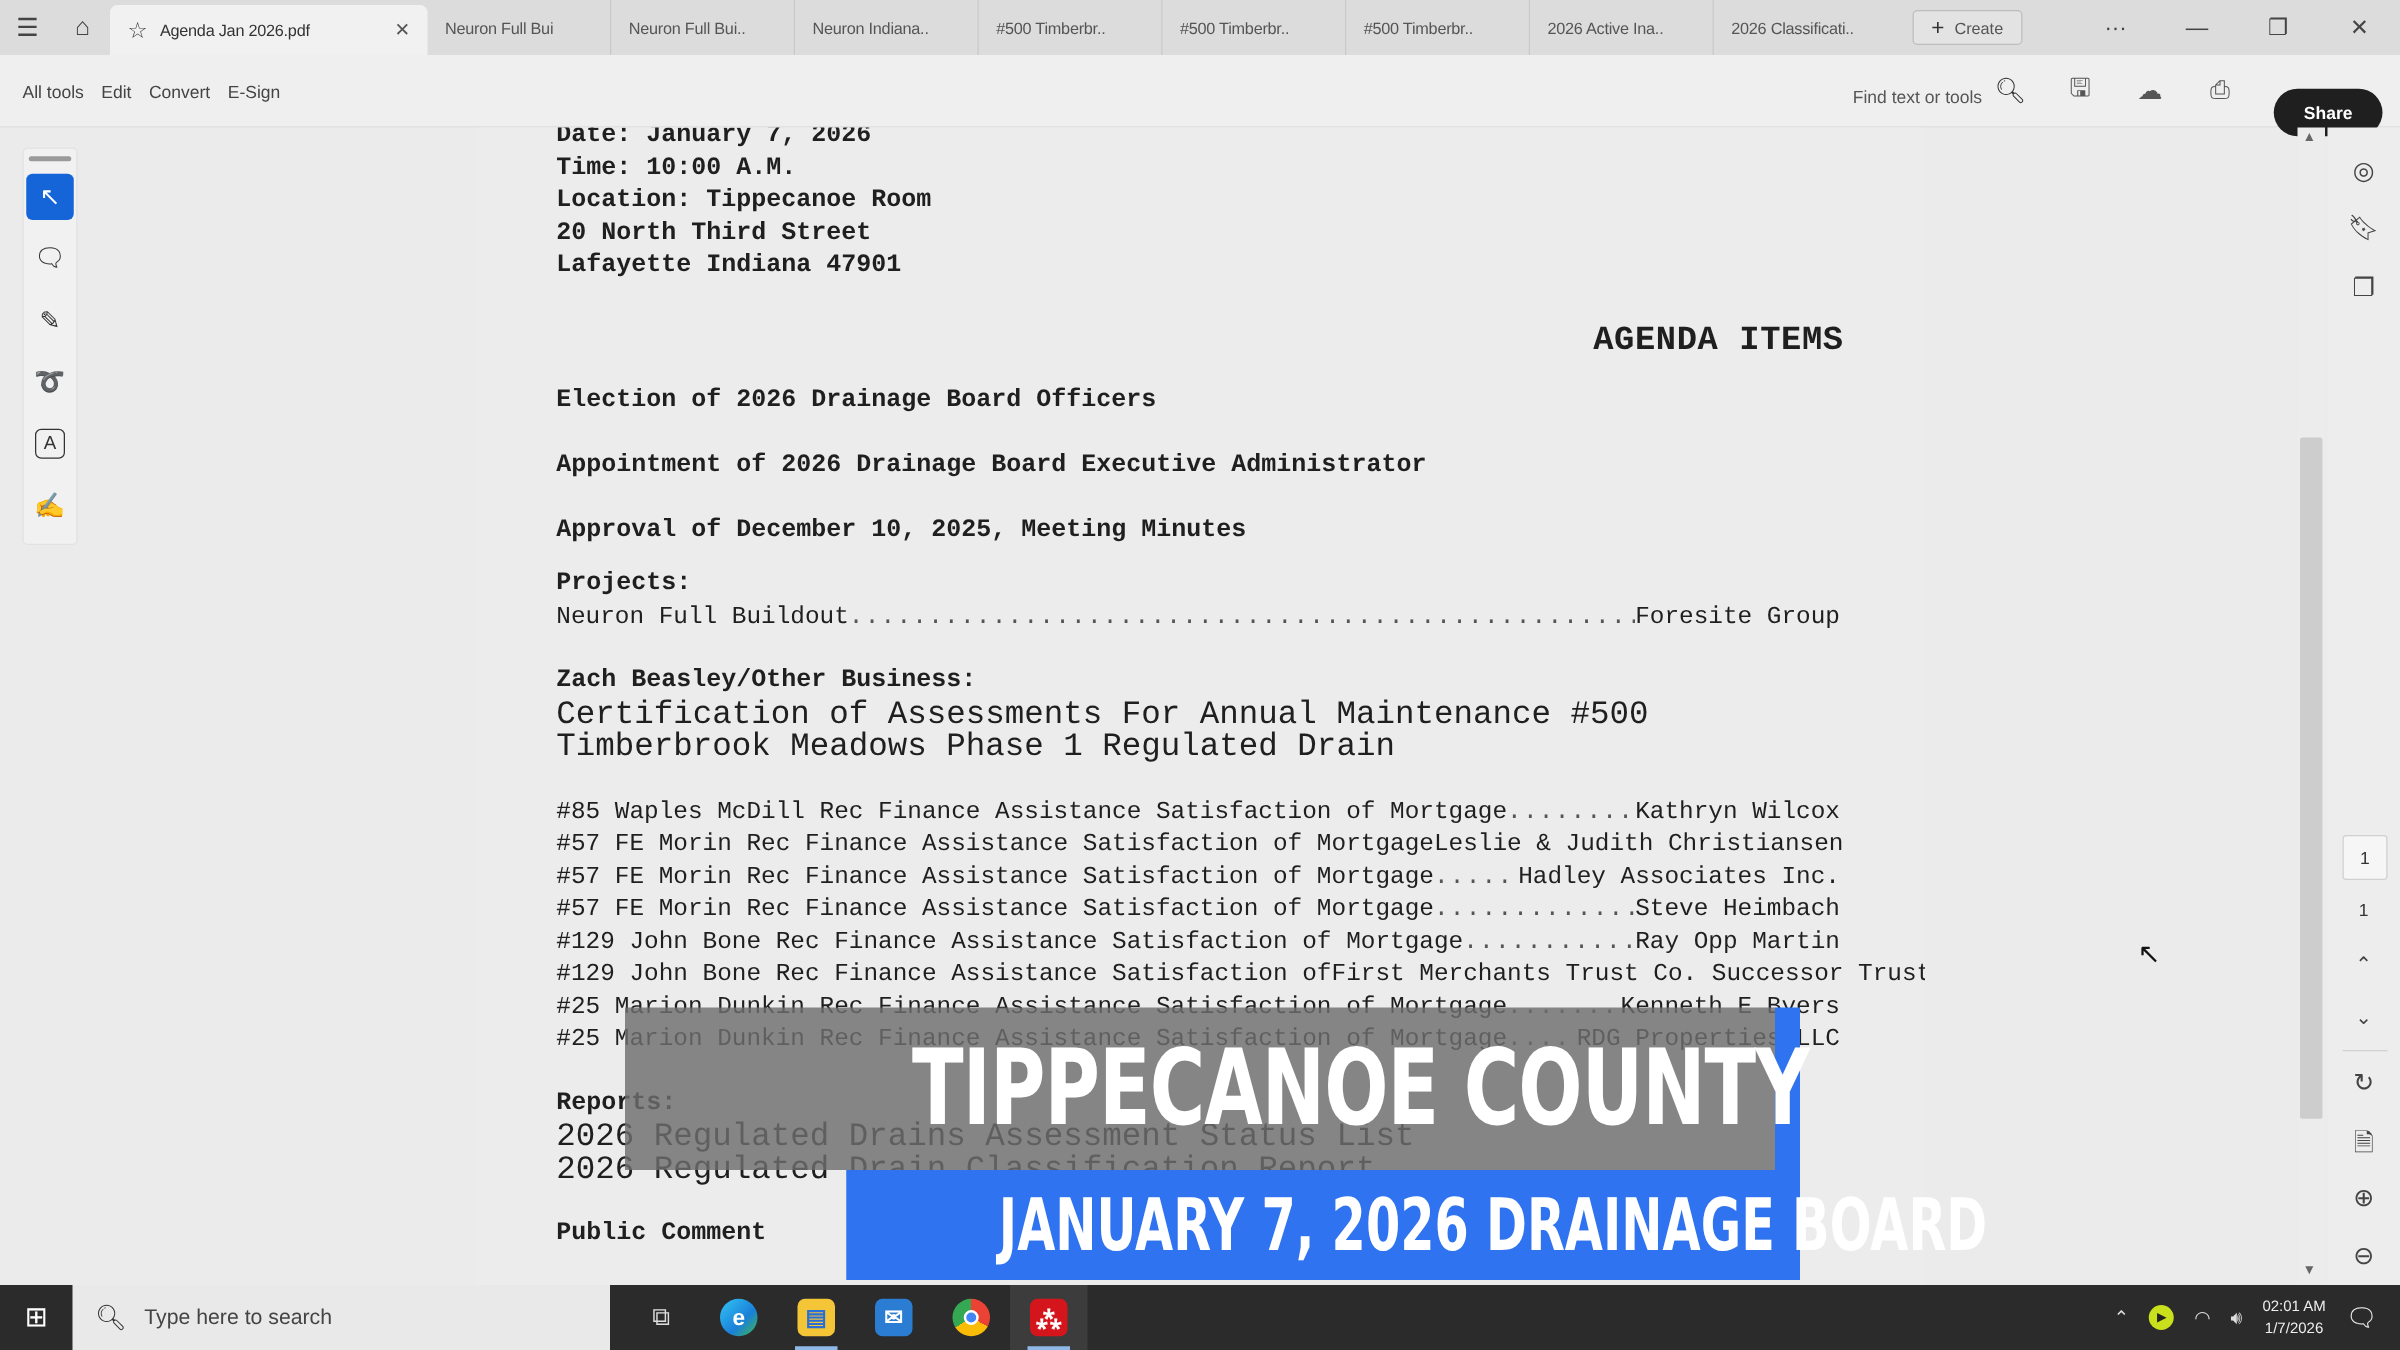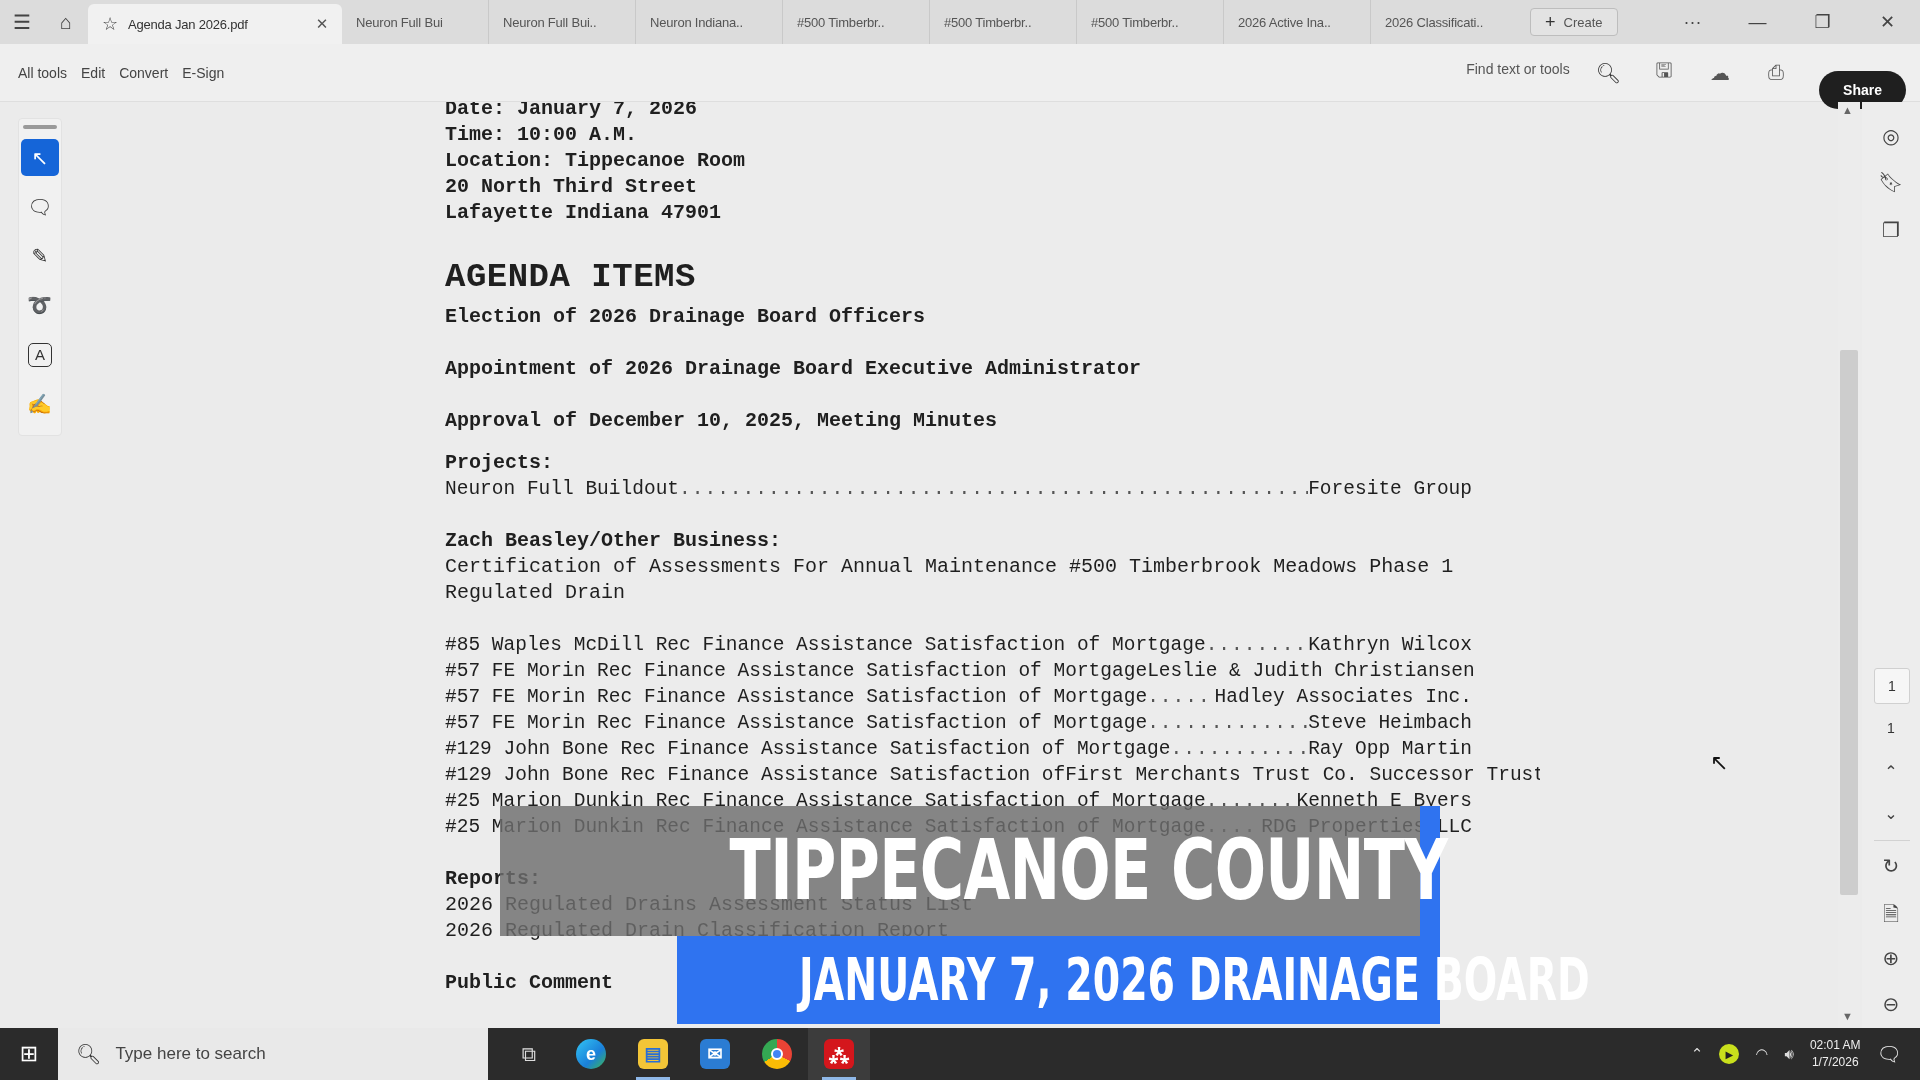--- a/index.html
+++ b/index.html
@@ -17,40 +17,40 @@
   .create-btn { margin-left: 12px; height: 28px; padding: 0 14px; border: 1px solid #bdbdbd; border-radius: 4px; display: flex; align-items: center; gap: 8px; font-size: 13px; color: #555; background: #e3e3e3; }
   .create-btn .plus { font-size: 18px; color: #333; }
   .win-ctrls { margin-left: auto; display: flex; align-items: center; }
   .win-ctrls span { width: 65px; text-align: center; font-size: 18px; color: #444; }
 
   
   .toolbar { position: absolute; left: 0; top: 44px; width: 1920px; height: 58px; background: #efefef; display: flex; align-items: center; border-bottom: 1px solid #dedede; }
   .menu-item { font-size: 14px; color: #444; margin-right: 14px; }
   .menu-item:first-child { margin-left: 18px; }
   .tool-right { margin-left: auto; display: flex; align-items: center; gap: 30px; padding-right: 14px; }
-  .find { display: flex; align-items: flex-start; gap: 26px; font-size: 14px; color: #555; }
+  .find { display: flex; align-items: flex-end; gap: 10px; font-size: 14px; color: #555; }
   .find .mag { font-size: 20px; color: #333; }
   .tr-icon { font-size: 20px; color: #555; width: 26px; text-align: center; }
   .share-btn { background: #1f1f1f; color: #fff; font-weight: bold; font-size: 14px; border-radius: 20px; padding: 11px 24px; margin-top: 34px; }
 
   
   .left-rail { position: absolute; left: 18px; top: 118px; width: 44px; height: 318px; background: #f1f1f1; border: 1px solid #e2e2e2; border-radius: 4px; display: flex; flex-direction: column; align-items: center; padding-top: 6px; }
   .left-rail .grip { width: 34px; height: 4px; background: #9a9a9a; border-radius: 2px; margin-bottom: 10px; }
   .ltool { width: 38px; height: 38px; margin-bottom: 12px; display: flex; align-items: center; justify-content: center; border-radius: 5px; font-size: 20px; color: #333; }
   .ltool.selected { background: #1565d8; color: #fff; }
 
   
   .page { position: absolute; left: 380px; top: 102px; width: 1160px; height: 926px; background: #ececec; overflow: hidden; }
   .doc { position: absolute; left: 65px; top: 0; width: 1030px; font-family: Liberation Mono, monospace; color: #1f1f1f; }
   .hdr-line { font-size: 20px; font-weight: bold; line-height: 26px; }
   .hdr-first { margin-top: -6px; }
-  .agenda-title { font-size: 34px; font-weight: bold; text-align: left; margin-top: 32px; margin-bottom: 8px; letter-spacing: 0.5px; }
+  .agenda-title { font-size: 27px; font-weight: bold; text-align: right; margin-top: 32px; margin-bottom: 20px; letter-spacing: 0.5px; }
   .agenda-item { font-size: 20px; font-weight: bold; line-height: 26px; margin-bottom: 26px; }
   .section-label { font-size: 20px; font-weight: bold; line-height: 26px; }
-  .plain { font-size: 20px; line-height: 26px; }
+  .plain { font-size: 26px; line-height: 26px; }
   .dot-row { font-size: 19.5px; line-height: 26px; display: flex; width: 1027px; white-space: nowrap; }
   .dot-row .l { flex: 0 0 auto; }
   .dot-row .dots { flex: 1 1 auto; overflow: hidden; letter-spacing: 1px; color: #555; }
   .dot-row .dots::before { content: "....................................................................................................................................................................................................................."; }
   .dot-row .r { flex: 0 0 auto; }
   .gap26 { height: 26px; }
 
   
   .banner-gray { position: absolute; left: 500px; top: 806px; width: 920px; height: 130px; background: rgba(110,110,110,0.82); }
   .banner-gray-text { position: absolute; left: 640px; top: 822px; width: 640px; text-align: center; color: #fff; font-family: "DejaVu Sans", sans-serif; font-weight: bold; font-size: 84px; letter-spacing: -1px; line-height: 96px; transform: scaleX(0.72); transform-origin: center; white-space: nowrap; }

